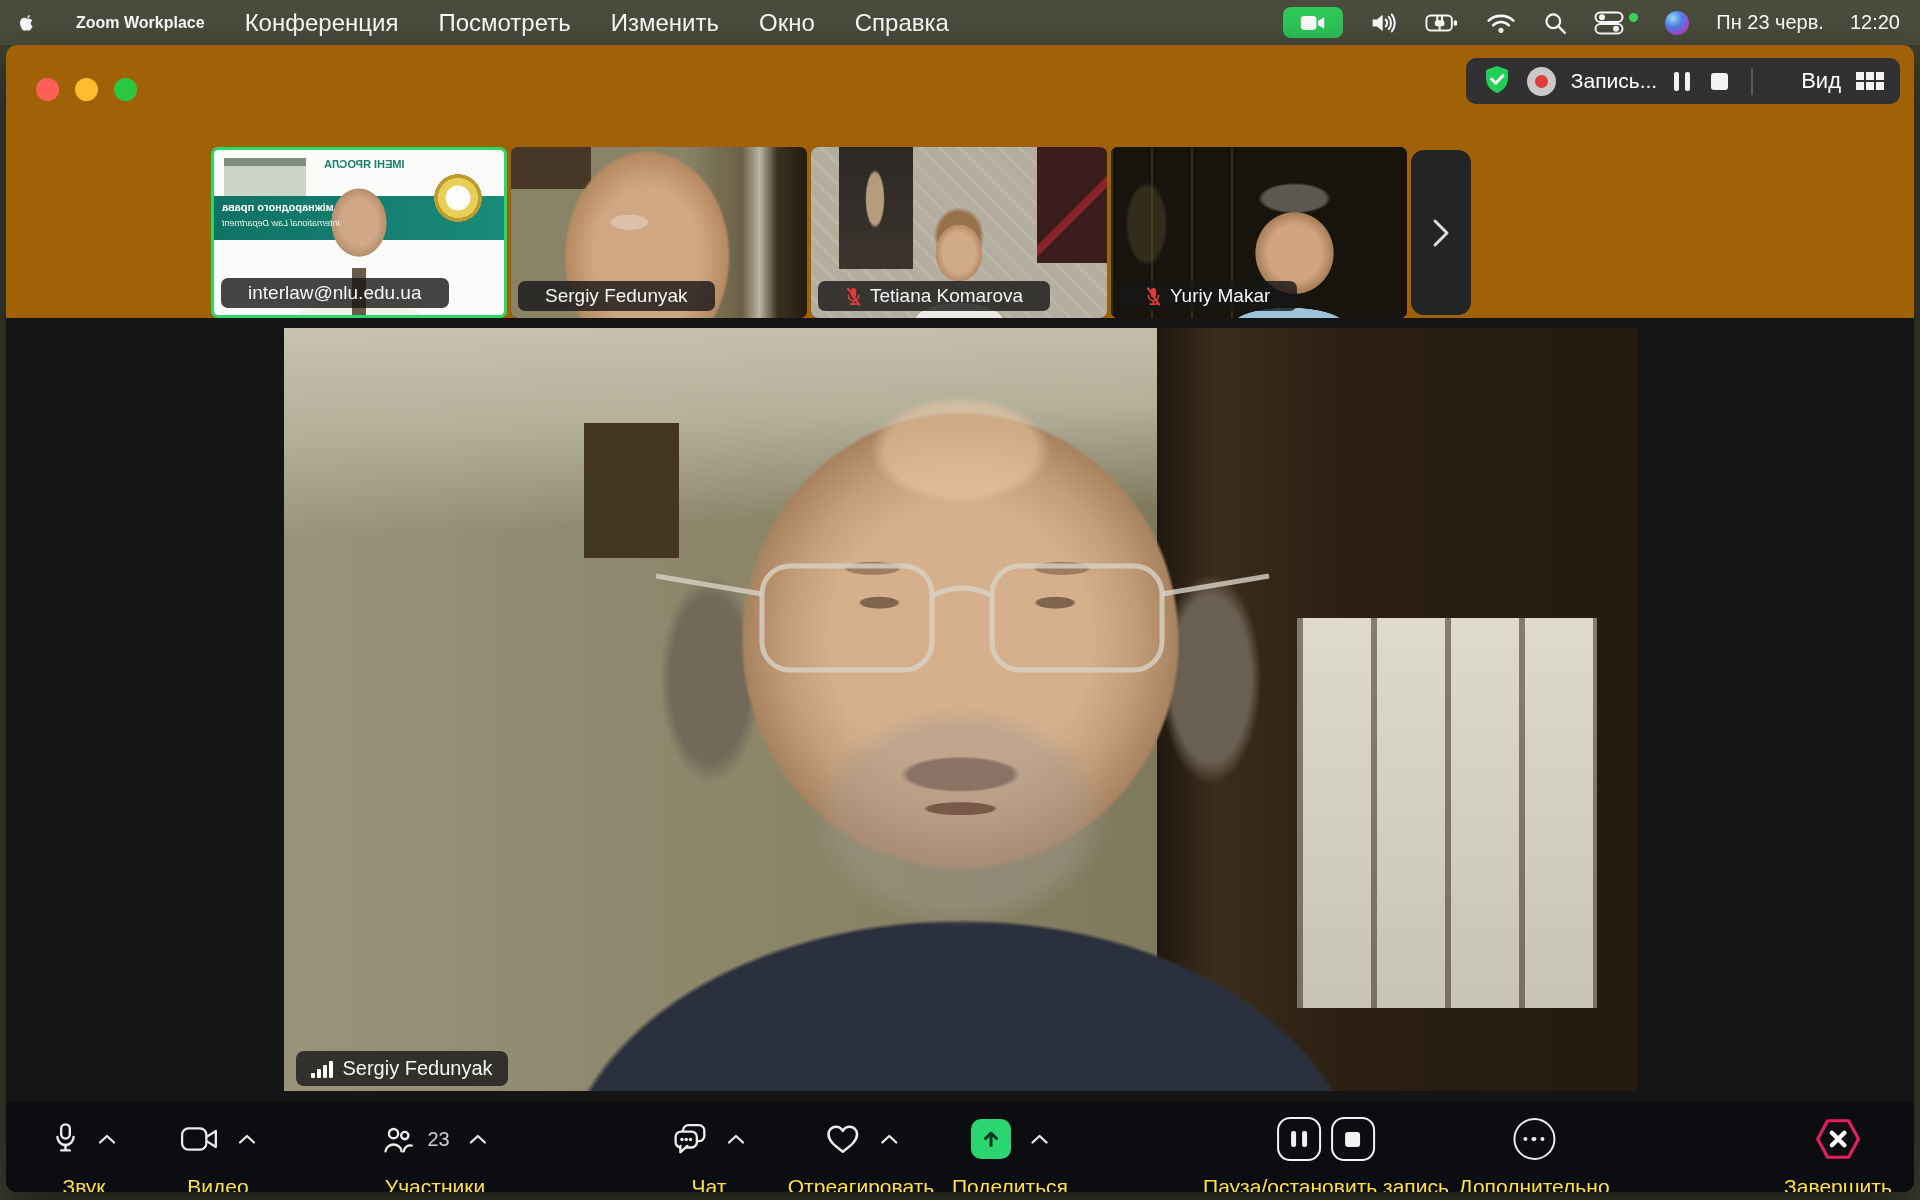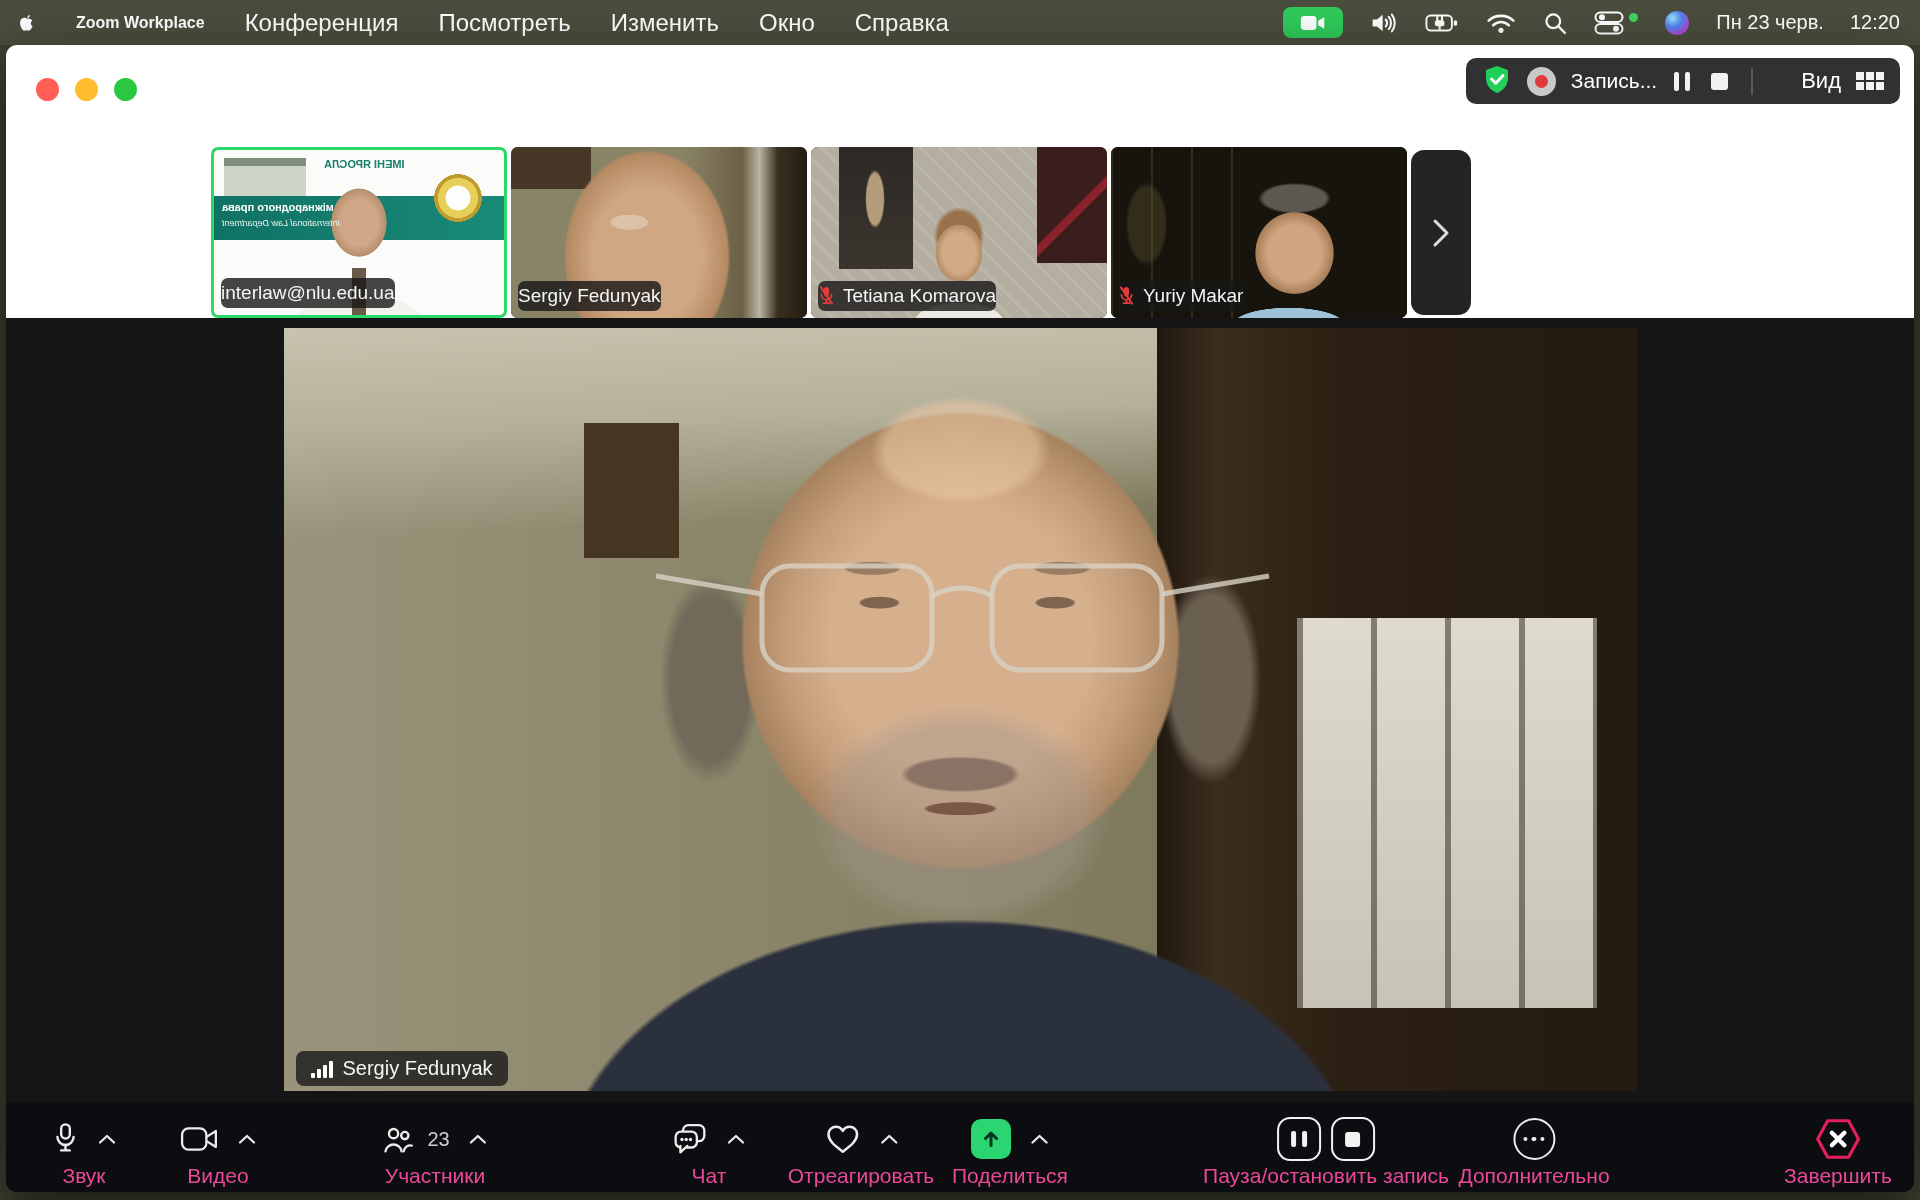--- a/index.html
+++ b/index.html
@@ -19,21 +19,21 @@
   .mb-ico { display:flex; align-items:center; }
   .cc-wrap { display:flex; align-items:flex-start; gap:5px; }
   .green-dot { width:9px; height:9px; border-radius:50%; background:#3fd75f; margin-top:2px; }
   .siri { width:24px; height:24px; border-radius:50%;
           background:radial-gradient(circle at 32% 30%, #9fe3f7 0%, #4f86f0 38%, #a34fd8 68%, #e0457b 100%); }
   .mb-clock { display:flex; gap:26px; }
 
   
   .zwin { position:absolute; left:6px; top:45px; width:1908px; height:1147px; background:#1d1d1d;
           border-radius:11px; overflow:hidden; box-shadow:0 20px 60px rgba(0,0,0,.6); }
-  .top-area { position:absolute; top:0; left:0; right:0; height:273px; background:#ffffff; }
+  .top-area { position:absolute; top:0; left:0; right:0; height:273px; background:#a16207; }
   .lights { position:absolute; top:33px; left:30px; display:flex; gap:16px; }
   .light { width:23px; height:23px; border-radius:50%; border:none; }
   .light.red{ background:#ff5f57; } .light.yellow{ background:#febc2e; } .light.green{ background:#2ac840; }
 
   .ctl-panel { position:absolute; top:13px; right:14px; height:46px; background:#313134; border-radius:10px;
                display:flex; align-items:center; gap:15px; padding:0 16px; color:#fff; }
   .rec-dot-wrap { width:29px; height:29px; border-radius:50%; background:#c9c9c9; display:flex; align-items:center; justify-content:center; }
   .rec-dot { width:13px; height:13px; border-radius:50%; background:#e03b3b; }
   .rec-label { font-size:21px; }
   .pausebars { display:flex; gap:6px; padding:0 2px; }
@@ -45,22 +45,22 @@
     background-image:linear-gradient(#f2f2f2,#f2f2f2),linear-gradient(#f2f2f2,#f2f2f2),linear-gradient(#f2f2f2,#f2f2f2),
                      linear-gradient(#f2f2f2,#f2f2f2),linear-gradient(#f2f2f2,#f2f2f2),linear-gradient(#f2f2f2,#f2f2f2);
     background-size:8px 8px; background-repeat:no-repeat;
     background-position:0 0,10px 0,20px 0,0 10px,10px 10px,20px 10px; }
 
   
   .strip { position:absolute; top:102px; left:205px; height:171px; display:flex; gap:4px; }
   .cell { position:relative; width:296px; height:171px; border-radius:7px; overflow:hidden; background:#000; }
   .cell.active { border:3px solid #2bd96a; }
   .feed { position:absolute; inset:0; }
-  .nameplate { position:absolute; left:7px; bottom:7px; display:flex; gap:8px;
-               background:rgba(22,22,22,.8); border-radius:7px; padding:4px 0; color:#f5f5f5; font-size:19px;
+  .nameplate { position:absolute; left:7px; bottom:7px; display:flex; align-items:center; gap:8px;
+               background:rgba(22,22,22,.8); border-radius:7px; padding:4px 27px; color:#f5f5f5; font-size:19px;
                max-width:93%; white-space:nowrap; }
   .navbtn { width:60px; height:165px; margin-top:3px; background:#232426; border-radius:13px;
             display:flex; align-items:center; justify-content:center; border:none; }
 
   
   .feed.vb1 { background-color:#fbfbf9;
     background-image:
       linear-gradient(#6a5b49,#6a5b49),
       radial-gradient(ellipse 34px 42px at 50% 44%, #d0a787 0 55%, #b5906e 80%, rgba(181,144,110,0) 82%),
       radial-gradient(ellipse 100px 58px at 50% 112%, #f4f2ec 0 70%, rgba(244,242,236,0) 72%),
@@ -160,21 +160,21 @@
   .sigbars { display:flex; align-items:flex-end; gap:2.5px; height:18px; }
   .sigbars i { width:3.5px; background:#fff; border-radius:1px; }
   .sigbars i:nth-child(1){height:5px;} .sigbars i:nth-child(2){height:9px;}
   .sigbars i:nth-child(3){height:13px;} .sigbars i:nth-child(4){height:17px;}
 
   
   .toolbar { position:absolute; left:0; right:0; bottom:0; height:90px; background:#0c0d10; }
   .tb-item { position:absolute; top:8px; height:100%; transform:translateX(-50%);
              display:flex; flex-direction:column; align-items:center; padding-top:7px; border:none; background:none; color:#d9d9d9; }
   .tb-iconrow { height:44px; display:flex; align-items:center; gap:20px; }
-  .tb-label { margin-top:3px; font-size:21px; color:#ec4899; white-space:nowrap; }
+  .tb-label { margin-top:14px; font-size:21px; color:#fde047; white-space:nowrap; }
   .tb-count { font-size:20px; color:#cfcfcf; margin-left:-6px; }
   .share-btn { width:40px; height:40px; background:#2bd571; border-radius:10px; display:flex; align-items:center; justify-content:center; }
   .rec-btn { width:44px; height:44px; border:2.6px solid #f2f2f2; border-radius:13px;
              display:flex; align-items:center; justify-content:center; gap:6px; background:none; }
   .rec-btn i.bar { width:5px; height:16px; background:#f2f2f2; border-radius:2px; }
   .rec-btn i.sq { width:15px; height:15px; background:#f2f2f2; border-radius:3px; }
   .more-circle { width:42px; height:42px; border:2.6px solid #ececec; border-radius:50%;
                  display:flex; align-items:center; justify-content:center; gap:4px; }
   .more-circle i { width:4.5px; height:4.5px; border-radius:50%; background:#ececec; }
 </style>

